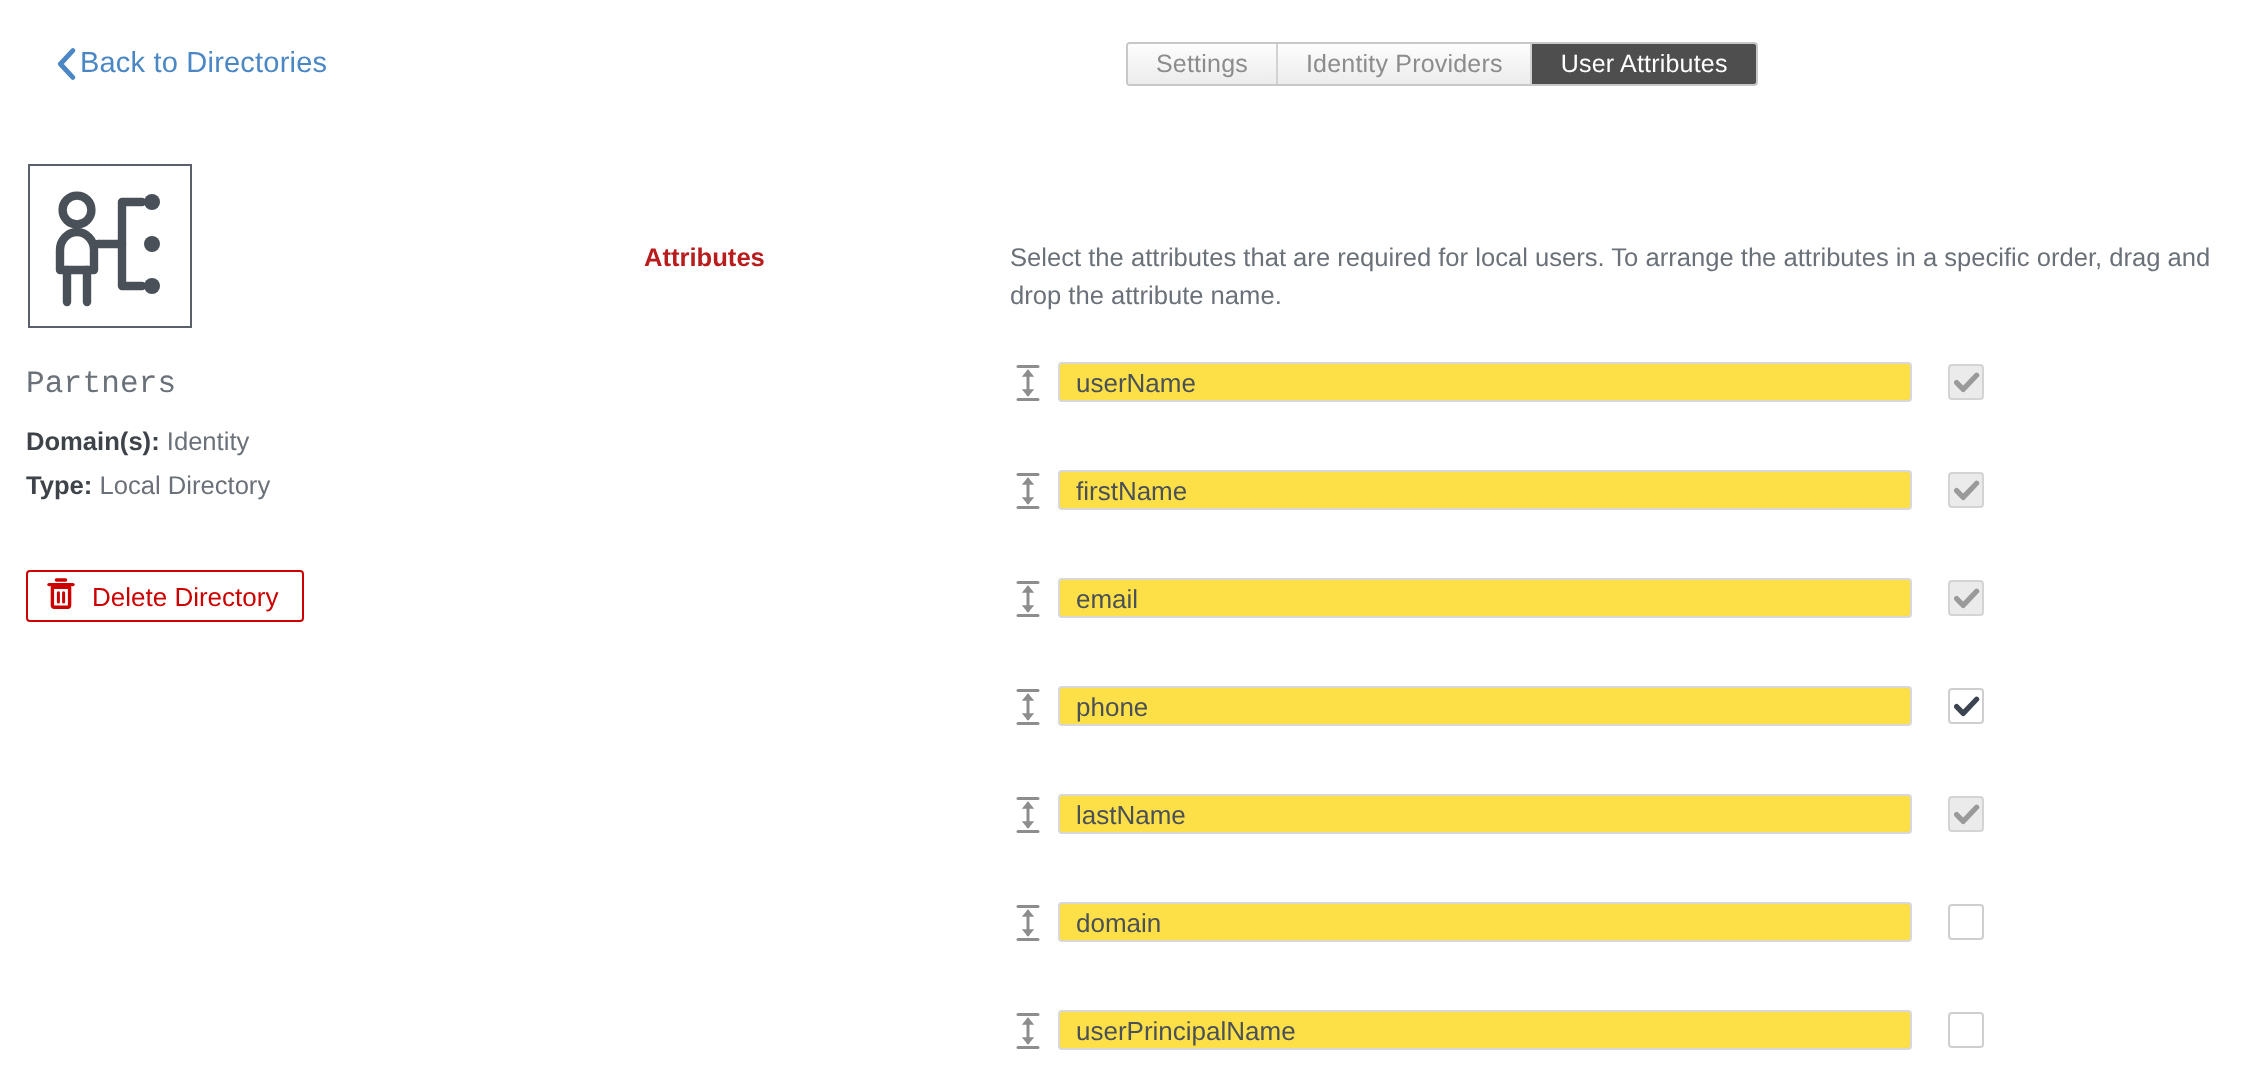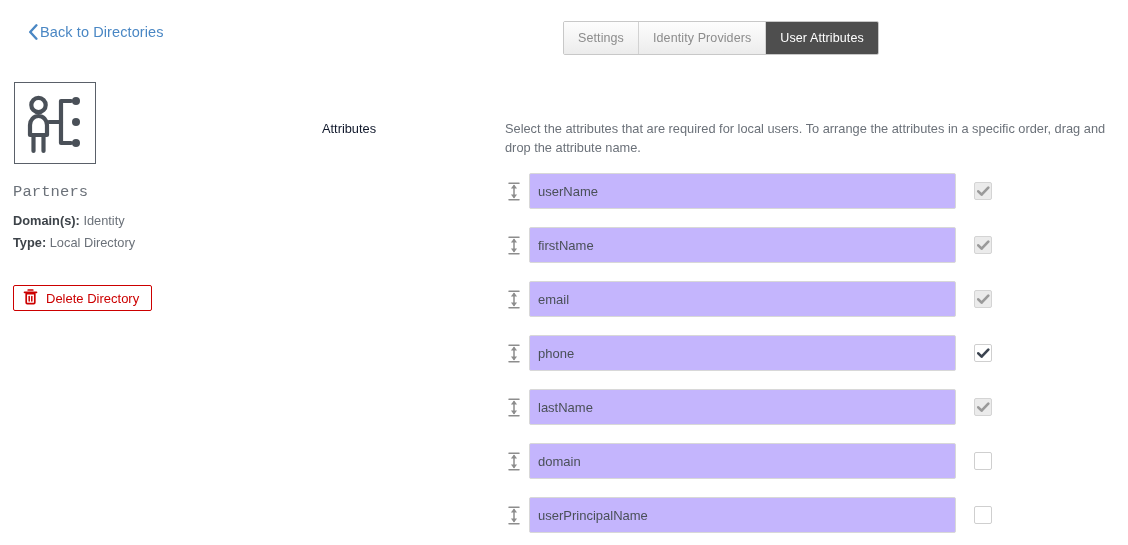--- a/index.html
+++ b/index.html
@@ -20,21 +20,21 @@
     text-decoration: none; white-space: nowrap;
   }
   .chev { display:inline-block; width:10px; height:16px; flex:none; }
   .back-label { color:#4a87c4; letter-spacing:0.1px; }
 
   
   .tabs {
     position: absolute; left: 563px; top: 21px;
     display: flex; align-items: stretch;
     border: 1px solid #c8c8c8; border-radius: 2px;
-    overflow: hidden; height: 34px;
+    overflow: hidden; height: 22px;
   }
   .tab {
     display:flex; align-items:center; justify-content:center;
     padding: 0 14px; font-size: 12.5px; color:#8c8c8c;
     background: linear-gradient(#fdfdfd, #ececec);
     border-right: 1px solid #d2d2d2;
     cursor: pointer; white-space: nowrap; letter-spacing:0.1px;
   }
   .tab:last-child { border-right: none; }
   .tab.active {
@@ -65,40 +65,40 @@
     height: 26px; padding: 0 12px 0 9px;
     display:flex; align-items:center; gap:8px;
     border: 1px solid #cc0000; background:#fff;
     color:#cc0000; font-size:13px; cursor:pointer;
     border-radius: 2px; white-space: nowrap;
   }
 
   
   .attr-label {
     position:absolute; left: 322px; top: 121px;
-    font-size: 12.8px; font-weight: normal; color:#0f172a;
+    font-size: 12.8px; font-weight: bold; color:#b91c1c;
   }
   .attr-desc {
     position:absolute; left: 505px; top: 120px; width: 625px;
     font-size: 12.8px; color:#6b7179; line-height: 18.5px;
   }
 
   .rows { position:absolute; left: 505px; top: 177px; }
   .row {
     display:flex; align-items:center;
     height: 28px; margin-bottom: 26px;
   }
   .handle {
     width: 18px; height: 22px; flex:none;
     margin-right: 6px; cursor: ns-resize;
     display:flex; align-items:center; justify-content:center;
   }
   .attr-field {
-    width: 427px; height: 36px;
-    background: #c4b5fd; border: 1px solid #d8d8d8;
+    width: 427px; height: 20px;
+    background: #fde047; border: 1px solid #d8d8d8;
     border-radius: 2px;
     font-size: 13px; color:#4a5058;
     padding: 0 8px; font-family: "Liberation Sans", sans-serif;
     cursor: text;
   }
   .cbox {
     width: 18px; height: 18px; flex:none;
     margin-left: 18px;
     border: 1px solid #cfcfcf; border-radius: 2px;
     background: #fff;

